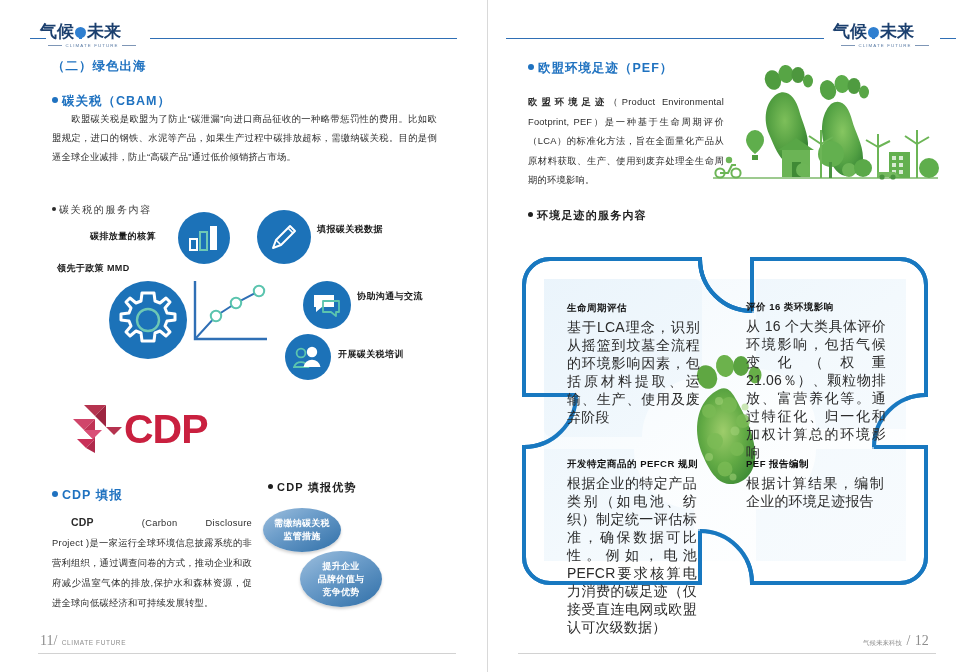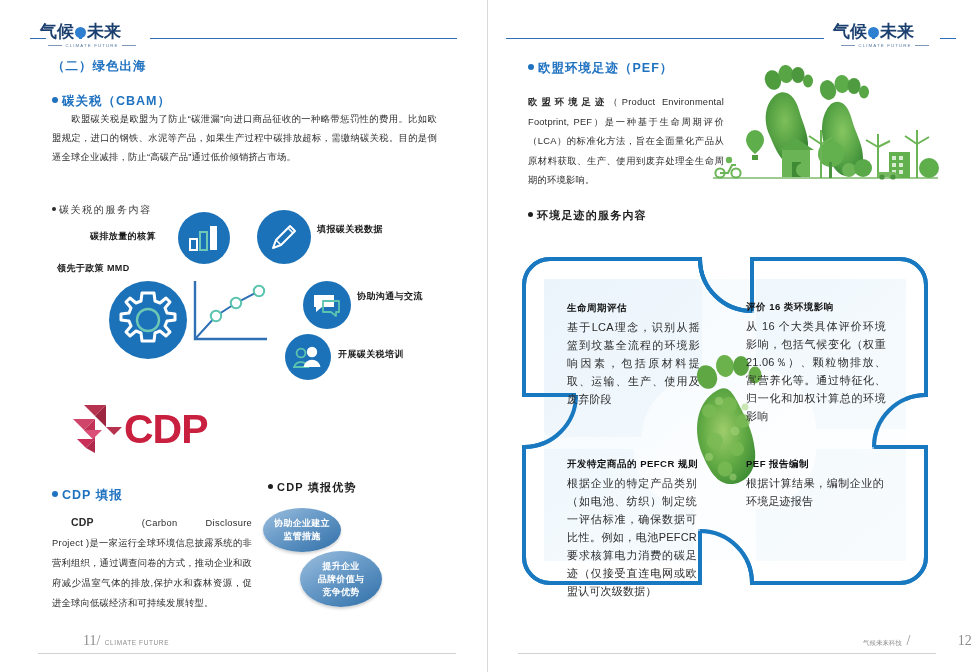--- a/index.html
+++ b/index.html
@@ -32,21 +32,21 @@
     display:inline-block;width:11px;height:11px;border-radius:50%;
     background:#2f7fd0;vertical-align:-1px;margin:0 1px;position:relative;
   }
   .logo-bulb:after{
     content:"";position:absolute;left:4px;top:9px;width:3px;height:3px;background:#2f7fd0;
   }
 
   
   .foot-rule{position:absolute;bottom:18px;height:1px;background:#d2d2d2;}
   .foot-txt{position:absolute;bottom:23px;color:#8d8d8d;white-space:nowrap;}
-  .foot-num{font-size:14px;font-family:"Liberation Serif",serif;margin-left:43px;}
+  .foot-num{font-size:14px;font-family:"Liberation Serif",serif;}
   .foot-slash{font-size:14px;font-family:"Liberation Serif",serif;}
   .foot-brand{font-size:6.5px;letter-spacing:.6px;}
   .foot-cn{font-size:6.5px;}
 
   
   .h-sec{
     position:absolute;color:#1f72c0;font-size:12.5px;font-weight:bold;
     letter-spacing:1px;white-space:nowrap;
   }
   .h-blue{
@@ -103,21 +103,21 @@
     display:flex;align-items:center;justify-content:center;text-align:center;
     color:#fff;font-size:9px;font-weight:bold;line-height:13px;letter-spacing:.3px;
     background:linear-gradient(150deg,#9fc0de 0%,#6f9fcb 38%,#2f6fa8 100%);
     box-shadow:0 2px 3px rgba(0,0,0,.18);
   }
   .q-title{
     position:absolute;font-size:9.5px;font-weight:bold;color:#111;
     letter-spacing:.5px;white-space:nowrap;
   }
   .q-body{
-    position:absolute;font-size:11px;line-height:18px;color:#2b2b2b;
+    position:absolute;font-size:14px;line-height:18px;color:#2b2b2b;
     text-align:justify;letter-spacing:.2px;
   }
 </style>
 </head>
 <body>
 
 <div class="spread">
 
   <div class="page page-left">
 
@@ -223,21 +223,21 @@
     </div>
 
     <div class="para" style="left:52px;top:512px;width:200px;line-height:20px;">
       <span class="ind"></span><b style="font-size:10.5px;">CDP</b><span style="font-family:'Liberation Sans',sans-serif;letter-spacing:.3px;padding-left:48px;">(Carbon Disclosure Project )</span><span>是一家运行全球环境信息披露系统的非营利组织，通过调查问卷的方式，推动企业和政府减少温室气体的排放,保护水和森林资源，促进全球向低碳经济和可持续发展转型。</span>
     </div>
 
     <div class="h-dark" style="left:268px;top:480px;">
       <span class="dot"></span><span>CDP 填报优势</span>
     </div>
 
-    <div class="bub" style="left:263px;top:508px;width:78px;height:44px;white-space:pre-line;">协助企业建立
+    <div class="bub" style="left:263px;top:508px;width:78px;height:44px;white-space:pre-line;">需缴纳碳关税
 监管措施</div>
     <div class="bub" style="left:300px;top:551px;width:82px;height:56px;white-space:pre-line;">提升企业
 品牌价值与
 竞争优势</div>
 
     <div class="foot-rule" style="left:38px;width:418px;"></div>
     <div class="foot-txt" style="left:40px;">
       <span class="foot-num">11</span><span class="foot-slash">/</span>
       <span class="foot-brand">CLIMATE FUTURE</span>
     </div>

